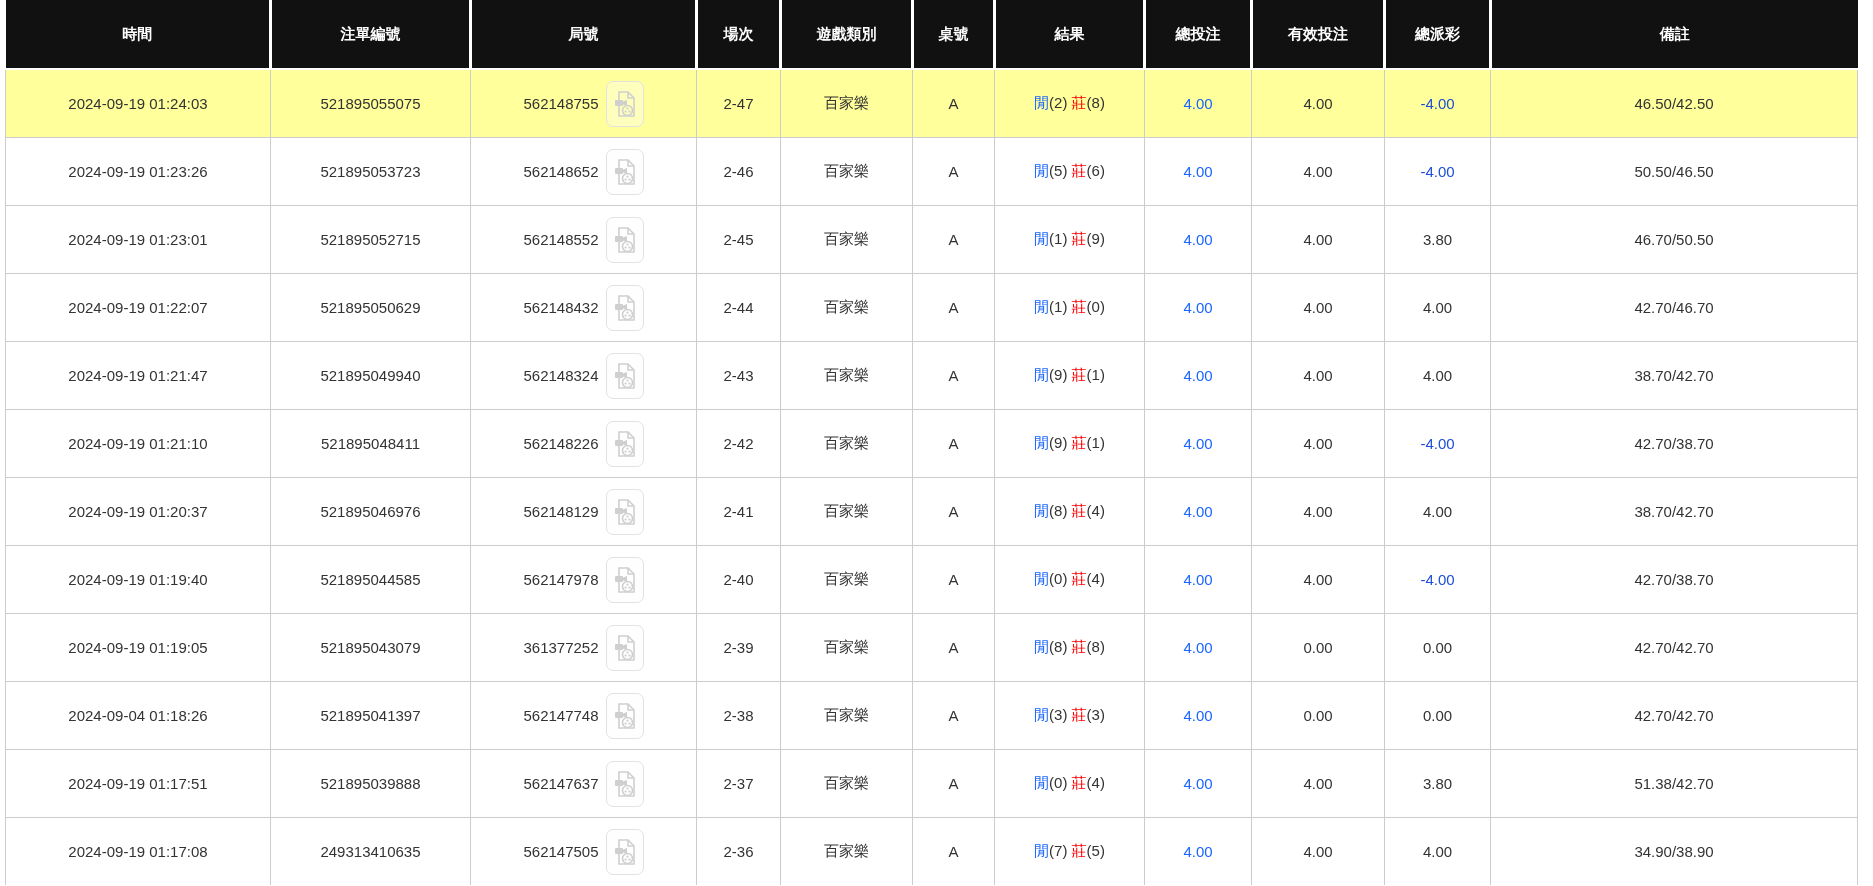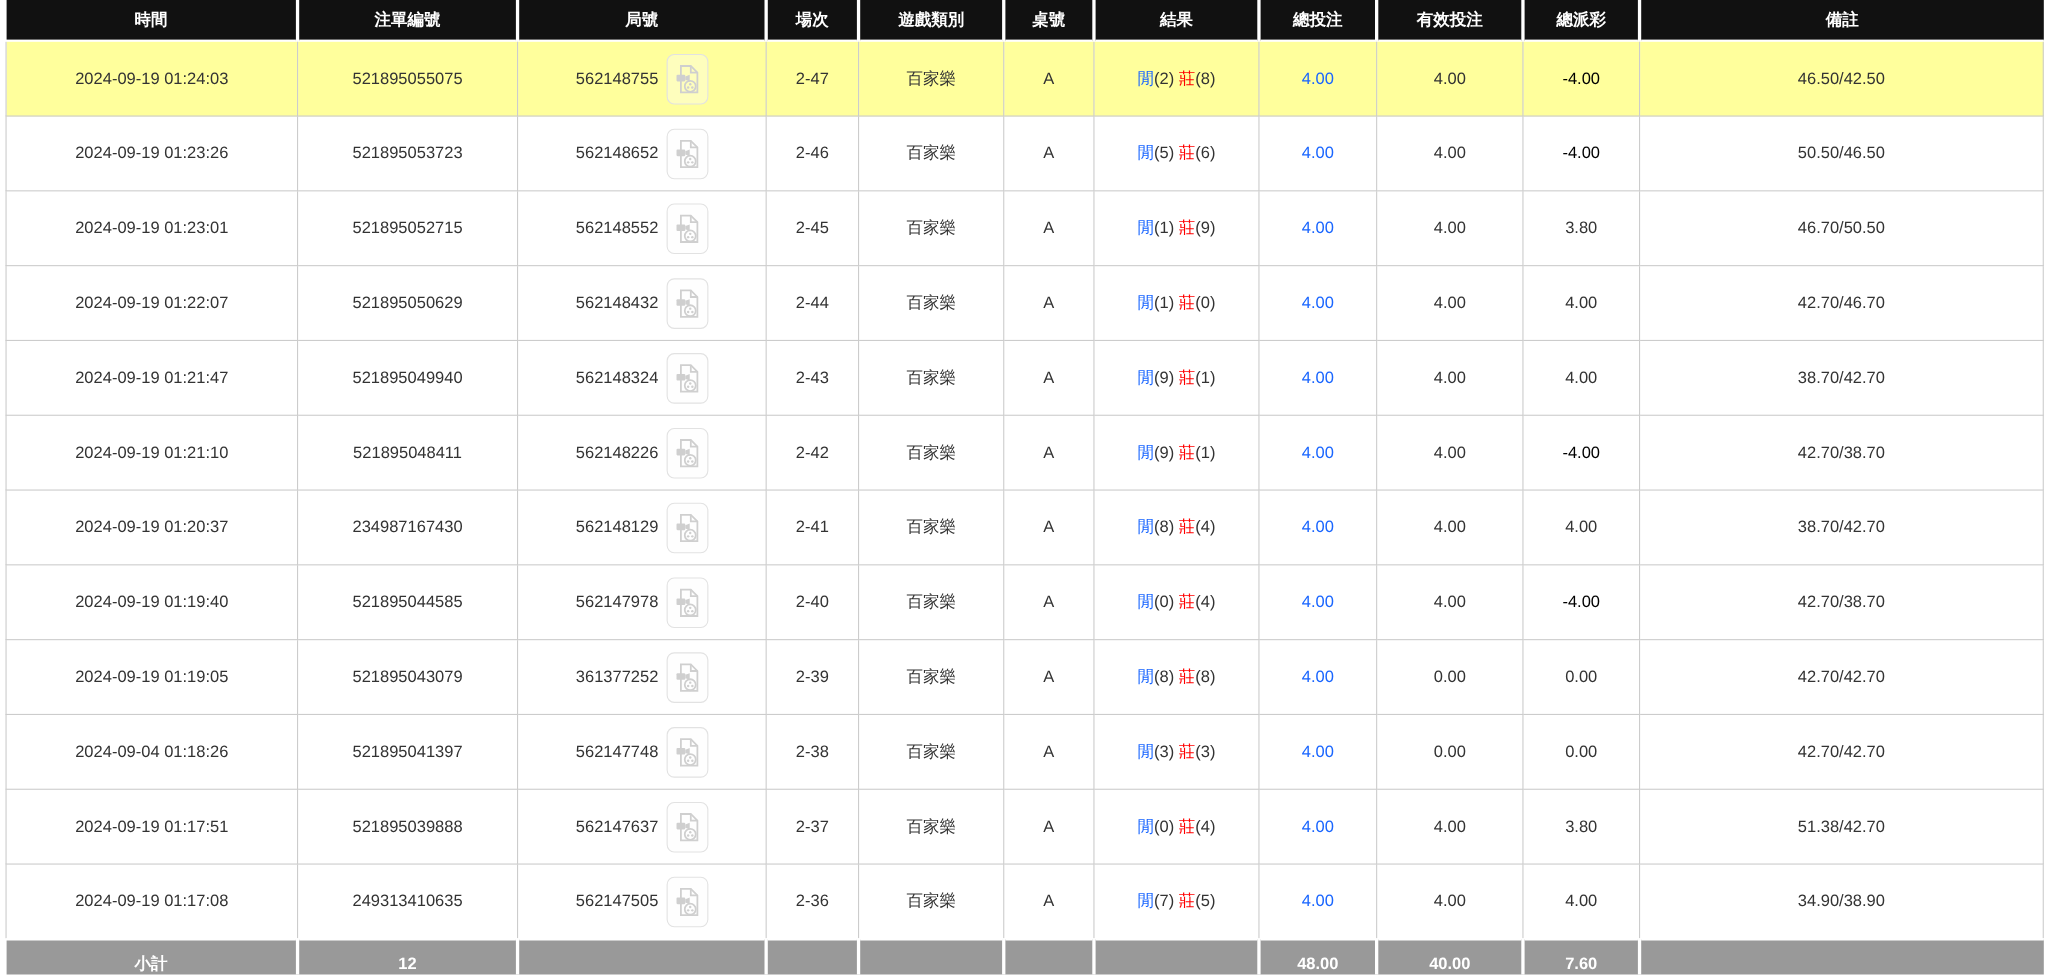--- a/index.html
+++ b/index.html
@@ -18,38 +18,38 @@
   thead th{
     background:#111111;
     color:#ffffff;
     font-size:15px;
     font-weight:bold;
     height:36px;
     text-align:center;
     vertical-align:middle;
     border-right:3px solid #ffffff;
     border-bottom:2px solid #ffffff;
-    padding:0;
+    padding:16px;
   }
   thead th:last-child{border-right:none;}
   
   tbody td{
     height:67px;
     text-align:center;
     vertical-align:middle;
     font-size:15px;
     color:#333333;
     border:1px solid #cccccc;
     background:#ffffff;
     padding:0;
   }
   tbody tr.highlight td{background:#ffff9c;margin-top:11px;}
   .blue{color:#1a66ff;}
   .red{color:#ff0000;}
-  .neg{color:#000000;}
+  .neg{color:#1d4ed8;}
   .result-score{color:#333333;}
   .total-bet-link{color:#1a66ff;text-decoration:none;cursor:pointer;}
   
   .round-cell-inner{display:inline-flex;align-items:center;gap:7px;}
   .video-btn{
     display:inline-flex;align-items:center;justify-content:center;
     width:36px;height:44px;
     border:1px solid #e2e2e2;
     border-radius:7px;
     background:rgba(252,252,252,0.35);
@@ -303,21 +303,21 @@
     </td>
     <td>
       <span class="total-bet-link">4.00</span>
     </td>
     <td>4.00</td>
     <td class="neg">-4.00</td>
     <td>42.70/38.70</td>
   </tr>
         <tr>
     <td>2024-09-19 01:20:37</td>
-    <td>234987167430</td>
+    <td>521895046976</td>
     <td>
       <span class="round-cell-inner">
         <span>562148129</span>
         <span class="video-btn">
           <svg width="24" height="30" viewBox="0 0 24 30" aria-hidden="true">
             <path d="M6 3 H15 L21 9 V27 H6 Z" fill="none" stroke="#cfcfcf" stroke-width="1.6"></path>
             <path d="M15 3 V9 H21" fill="none" stroke="#cfcfcf" stroke-width="1.6"></path>
             <rect x="2" y="11" width="8" height="6" rx="1" fill="#cfcfcf"></rect>
             <path d="M10 12.5 L14 11 V17 L10 15.5 Z" fill="#cfcfcf"></path>
             <circle cx="14.5" cy="21.5" r="5" fill="none" stroke="#cfcfcf" stroke-width="1.6"></circle>

